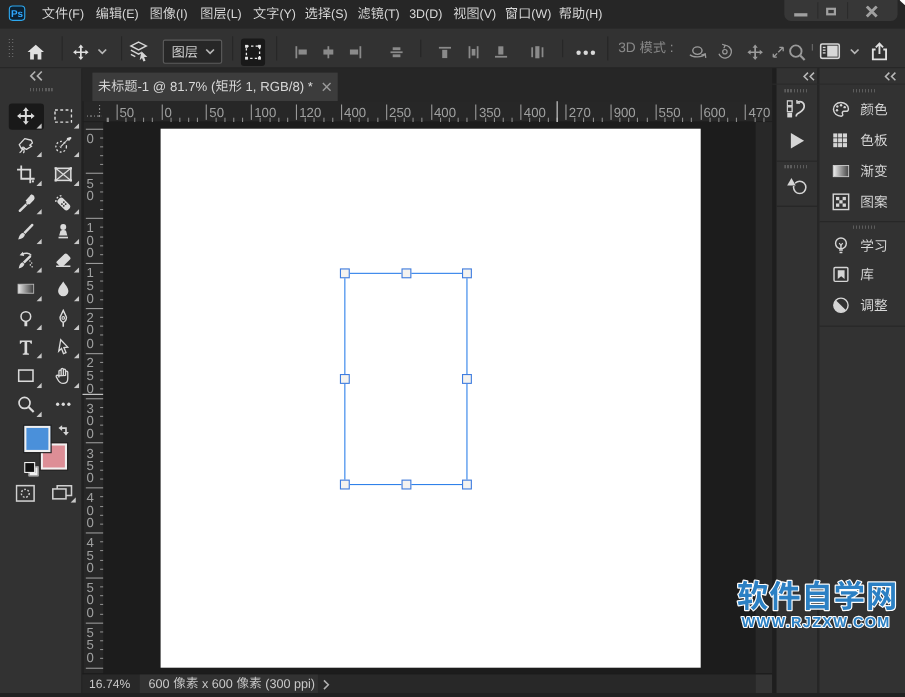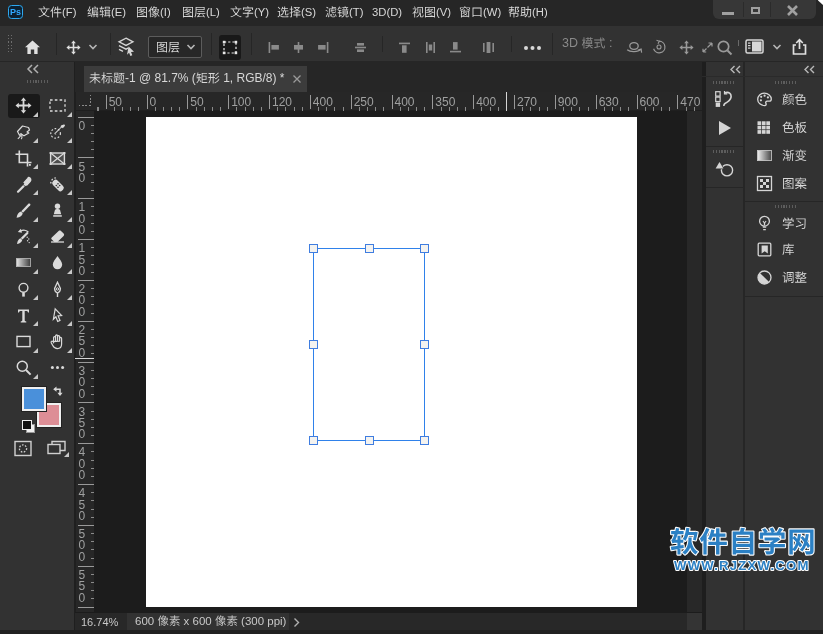--- a/index.html
+++ b/index.html
@@ -586,21 +586,21 @@
 <div style="position:absolute;left:190.335px;top:95.3px;font:normal 12px &quot;Liberation Sans&quot;,sans-serif;color:#9fa0a0;white-space:pre">50</div>
 <div style="position:absolute;left:231.17px;top:95.3px;font:normal 12px &quot;Liberation Sans&quot;,sans-serif;color:#9fa0a0;white-space:pre">100</div>
 <div style="position:absolute;left:272.005px;top:95.3px;font:normal 12px &quot;Liberation Sans&quot;,sans-serif;color:#9fa0a0;white-space:pre">120</div>
 <div style="position:absolute;left:312.84px;top:95.3px;font:normal 12px &quot;Liberation Sans&quot;,sans-serif;color:#9fa0a0;white-space:pre">400</div>
 <div style="position:absolute;left:353.675px;top:95.3px;font:normal 12px &quot;Liberation Sans&quot;,sans-serif;color:#9fa0a0;white-space:pre">250</div>
 <div style="position:absolute;left:394.51px;top:95.3px;font:normal 12px &quot;Liberation Sans&quot;,sans-serif;color:#9fa0a0;white-space:pre">400</div>
 <div style="position:absolute;left:435.345px;top:95.3px;font:normal 12px &quot;Liberation Sans&quot;,sans-serif;color:#9fa0a0;white-space:pre">350</div>
 <div style="position:absolute;left:476.18px;top:95.3px;font:normal 12px &quot;Liberation Sans&quot;,sans-serif;color:#9fa0a0;white-space:pre">400</div>
 <div style="position:absolute;left:517.015px;top:95.3px;font:normal 12px &quot;Liberation Sans&quot;,sans-serif;color:#9fa0a0;white-space:pre">270</div>
 <div style="position:absolute;left:557.85px;top:95.3px;font:normal 12px &quot;Liberation Sans&quot;,sans-serif;color:#9fa0a0;white-space:pre">900</div>
-<div style="position:absolute;left:598.685px;top:95.3px;font:normal 12px &quot;Liberation Sans&quot;,sans-serif;color:#9fa0a0;white-space:pre">630</div>
+<div style="position:absolute;left:598.685px;top:95.3px;font:normal 12px &quot;Liberation Sans&quot;,sans-serif;color:#9fa0a0;white-space:pre">550</div>
 <div style="position:absolute;left:639.52px;top:95.3px;font:normal 12px &quot;Liberation Sans&quot;,sans-serif;color:#9fa0a0;white-space:pre">600</div>
 <div style="position:absolute;left:680.355px;top:95.3px;font:normal 12px &quot;Liberation Sans&quot;,sans-serif;color:#9fa0a0;white-space:pre">470</div>
 <div style="position:absolute;left:77.8px;top:116.5px;width:16.4px;height:1.1px;background:#999;"></div>
 <div style="position:absolute;left:90.8px;top:124.667px;width:3.4px;height:1.1px;background:#8a8a8a;"></div>
 <div style="position:absolute;left:90.8px;top:132.834px;width:3.4px;height:1.1px;background:#8a8a8a;"></div>
 <div style="position:absolute;left:90.8px;top:141.001px;width:3.4px;height:1.1px;background:#8a8a8a;"></div>
 <div style="position:absolute;left:90.8px;top:149.168px;width:3.4px;height:1.1px;background:#8a8a8a;"></div>
 <div style="position:absolute;left:77.8px;top:157.335px;width:16.4px;height:1.1px;background:#999;"></div>
 <div style="position:absolute;left:90.8px;top:165.502px;width:3.4px;height:1.1px;background:#8a8a8a;"></div>
 <div style="position:absolute;left:90.8px;top:173.669px;width:3.4px;height:1.1px;background:#8a8a8a;"></div>

